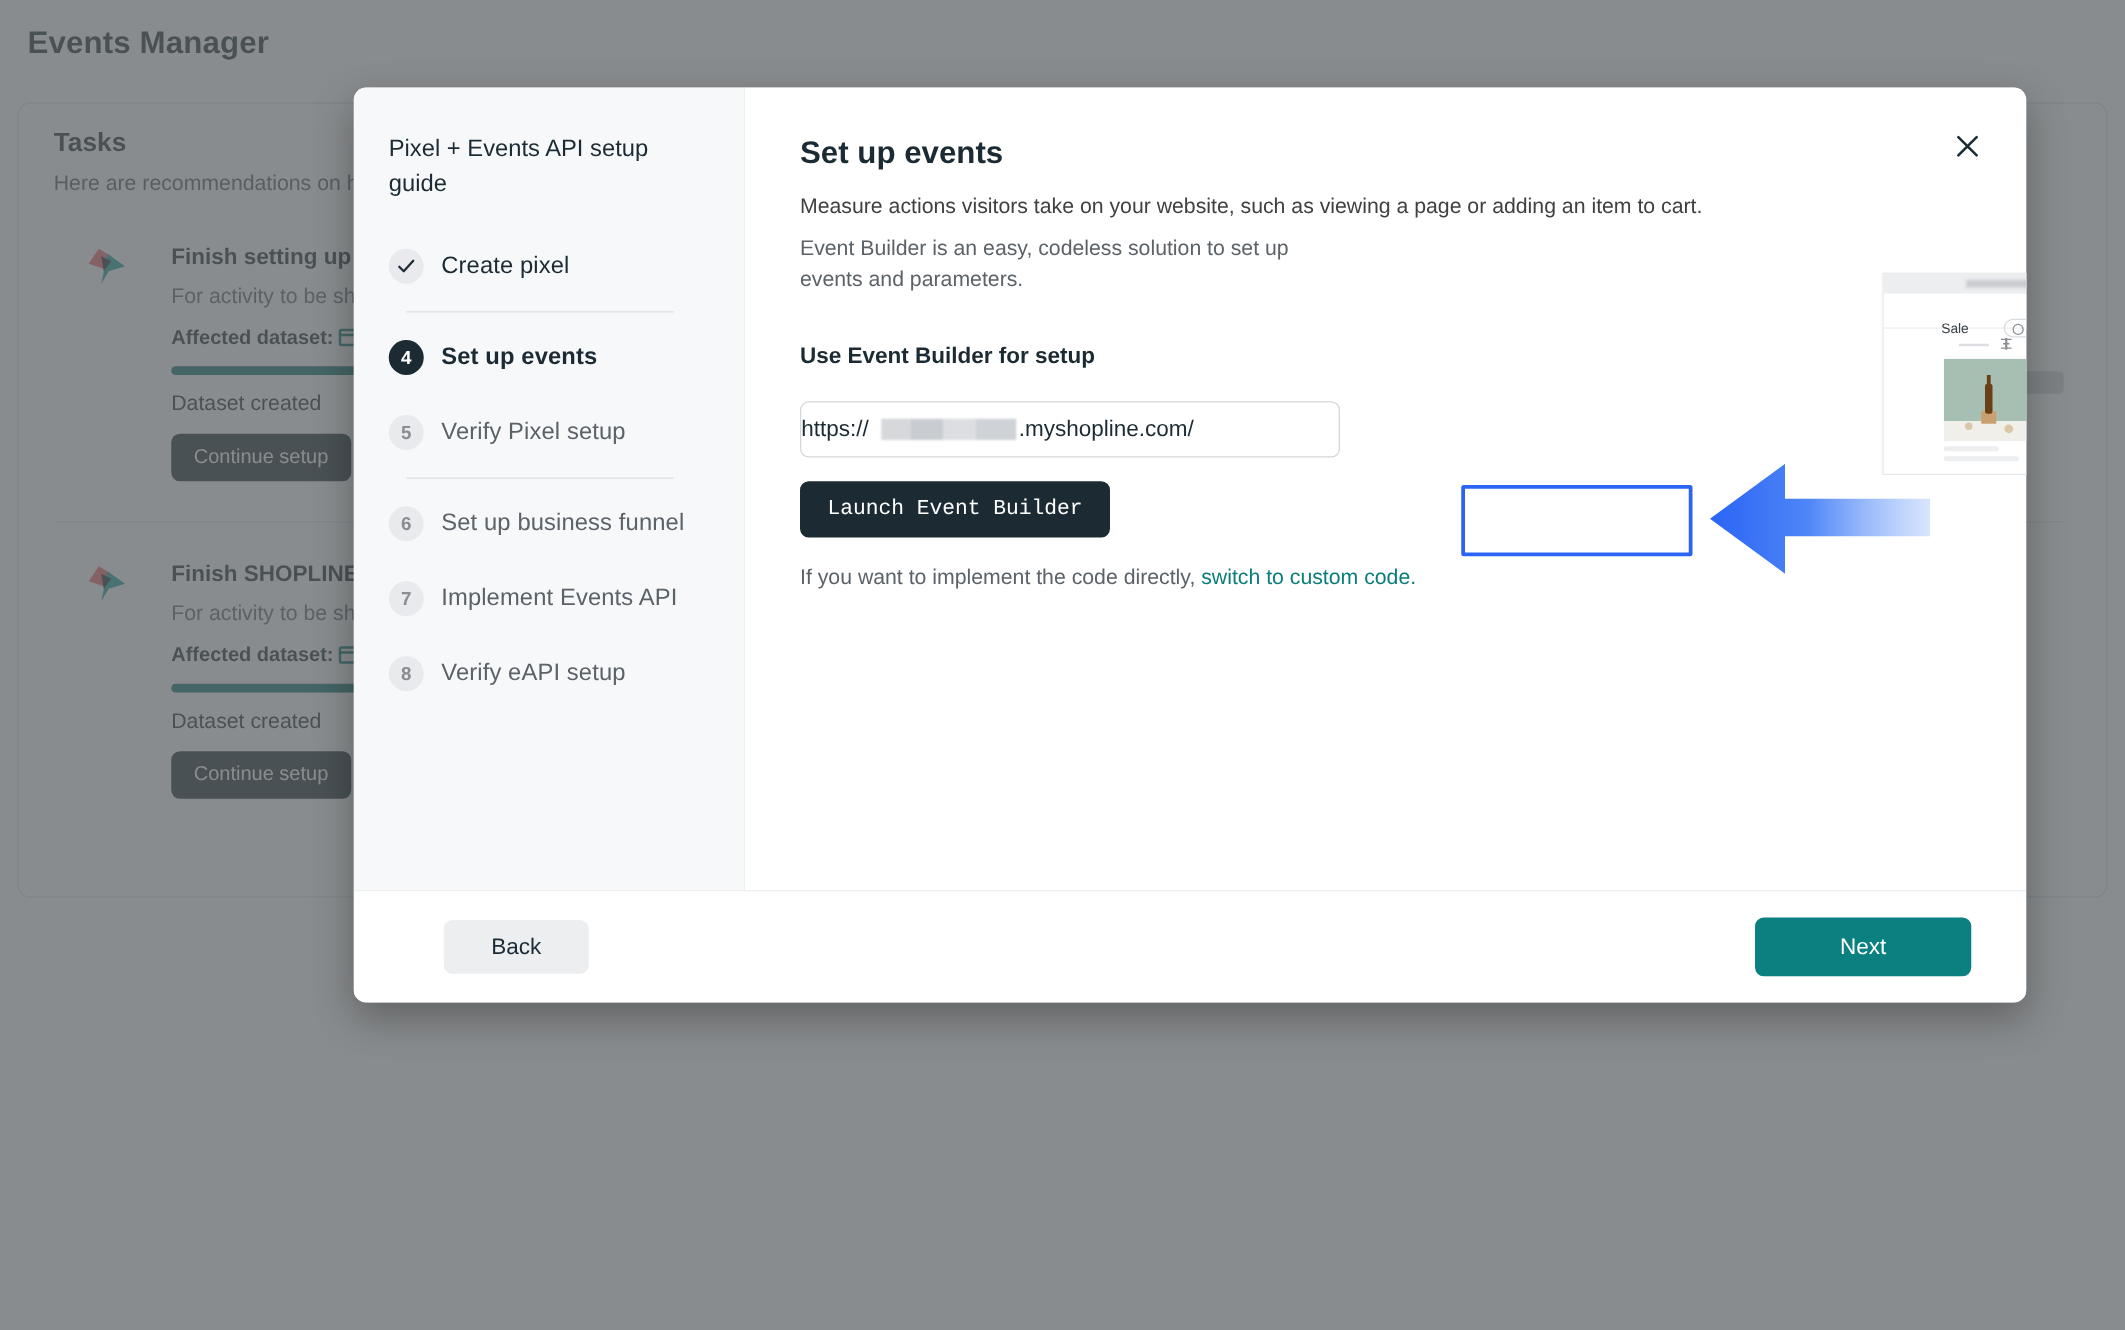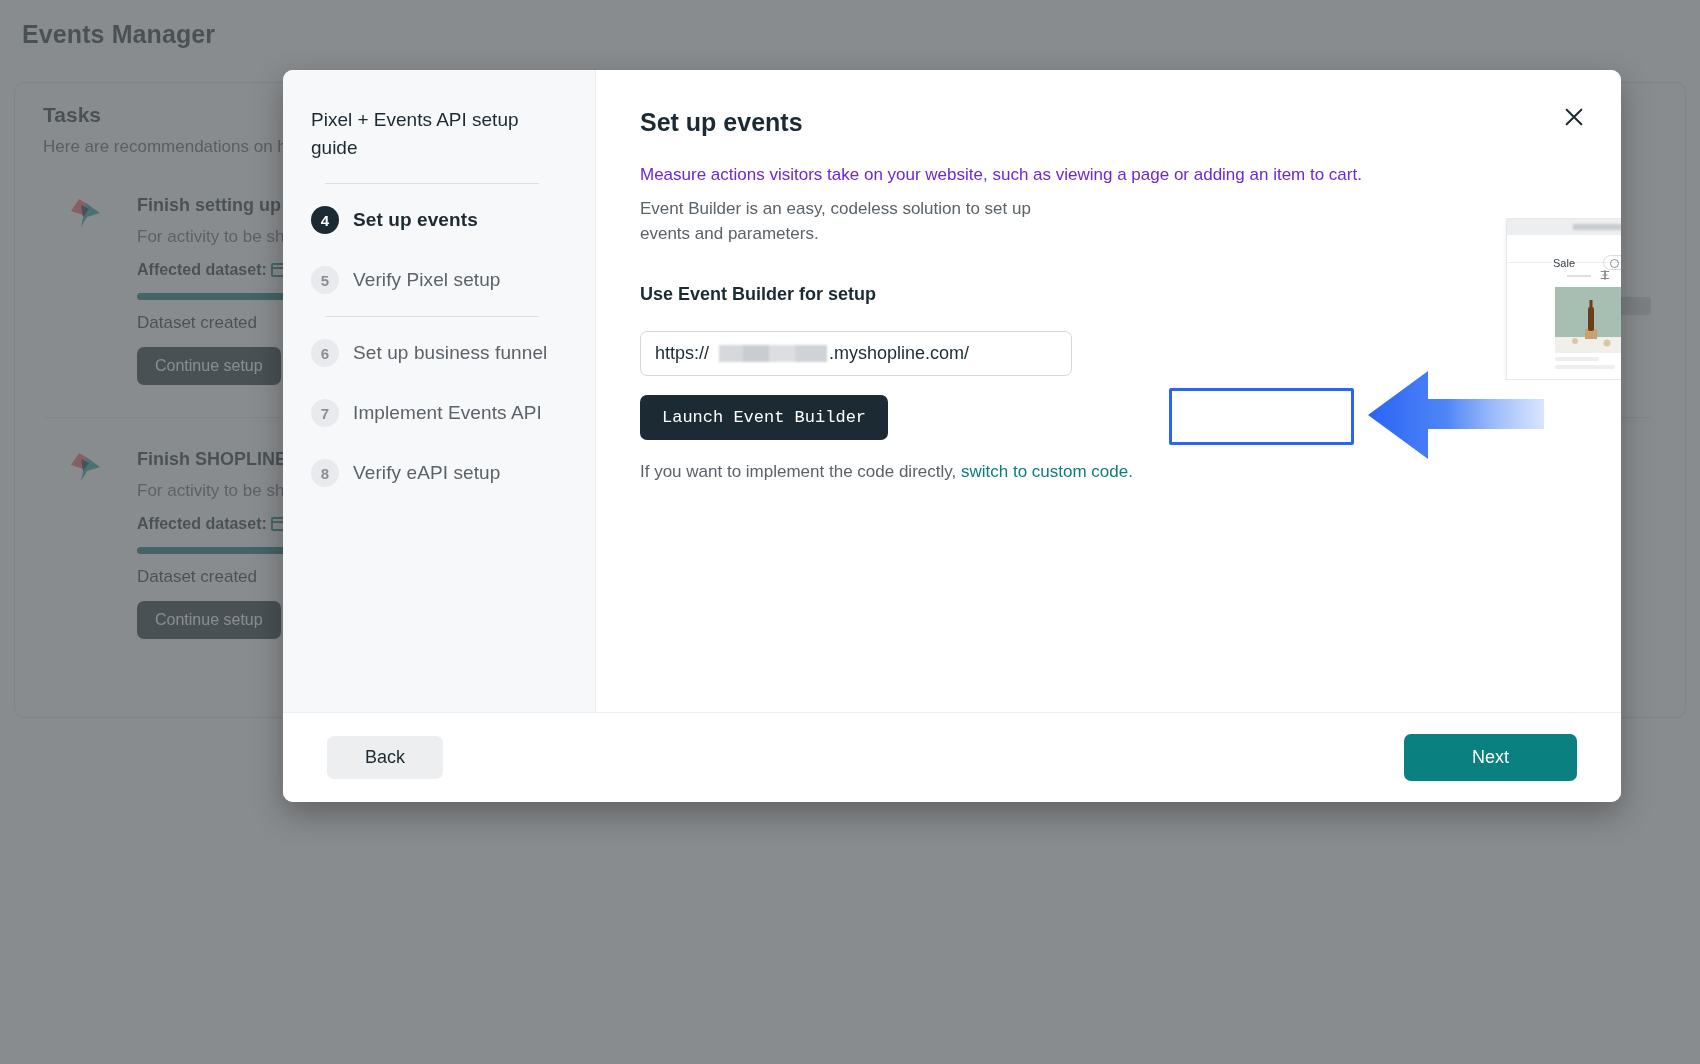--- a/index.html
+++ b/index.html
@@ -150,33 +150,33 @@
     border-left: 1px solid #eceef0;
   }
   #close-btn {
     position: absolute; right: 30px; top: 30px;
     width: 34px; height: 34px; border: none; background: transparent;
     cursor: pointer; display: flex; align-items: center; justify-content: center;
   }
   #close-btn svg { width: 22px; height: 22px; }
   #panel-title { font-size: 25px; font-weight: 700; color: #1c2b33; }
   #panel-sub {
-    margin-top: 28px; font-size: 17px; color: #6d28d9; max-width: 900px;
+    margin-top: 18px; font-size: 17px; color: #404040; max-width: 900px;
   }
   #section-title {
     margin-top: 38px; font-size: 18px; font-weight: 700; color: #1c2b33;
   }
   #section-desc {
     margin-top: 12px; font-size: 17px; color: #5b6268;
     max-width: 430px; line-height: 1.45;
   }
   #url-field {
     margin-top: 26px; width: 432px; height: 45px;
     border: 1px solid #d4d6da; border-radius: 7px;
-    display: flex; align-items: center; padding: 0 14px;
+    display: flex; align-items: center; padding: 0 0;
     font-size: 18px; color: #1c2b33; background: #fff;
     cursor: text;
   }
   #url-redacted {
     display: inline-block; width: 108px; height: 17px;
     background: linear-gradient(90deg,#d6d8db 0 22%,#c9ccd0 22% 46%,#dcdee1 46% 70%,#cfd2d6 70% 100%);
     margin: 0 2px 0 10px; filter: blur(1px);
   }
   #launch-btn {
     margin-top: 19px; background: #1c2b33; color: #fff;
@@ -307,20 +307,21 @@
     flex: 0 0 auto; height: 90px;
     border-top: 1px solid #eceef0;
     display: flex; align-items: center; justify-content: space-between;
     padding: 0 44px 0 44px;
     background: #ffffff;
   }
   #back-btn {
     background: #eceef0; color: #1c2b33; border: none; border-radius: 7px;
     font-size: 18px; padding: 11px 38px; cursor: pointer;
     font-family: "Liberation Sans", sans-serif;
+    margin-left: 28px;
   }
   #next-btn {
     background: #0a8080; color: #ffffff; border: none; border-radius: 7px;
     font-size: 18px; padding: 13px 68px; cursor: pointer;
     font-family: "Liberation Sans", sans-serif;
   }
 </style>
 </head>
 <body>
 
@@ -377,20 +378,28 @@
 
 <div id="dim"></div>
 
 <div id="modal">
   <div id="modal-body">
 
     <div id="steps-sidebar">
       <div id="guide-title">Pixel + Events API setup guide</div>
       <div class="steps-list">
 
+        <div class="step-row done">
+          <span class="step-badge done">
+            <svg viewBox="0 0 20 20">
+                <path d="M3 10.5 L7.5 15 L17 4.5" stroke="#1c2b33" stroke-width="2.2" fill="none" stroke-linecap="round" stroke-linejoin="round"></path>
+              </svg>
+          </span>
+          <span class="step-label">Create pixel</span>
+        </div>
 
 
 
         <div class="step-divider"></div>
 
         <div class="step-row active">
           <span class="step-badge active">4</span>
           <span class="step-label">Set up events</span>
         </div>
 

